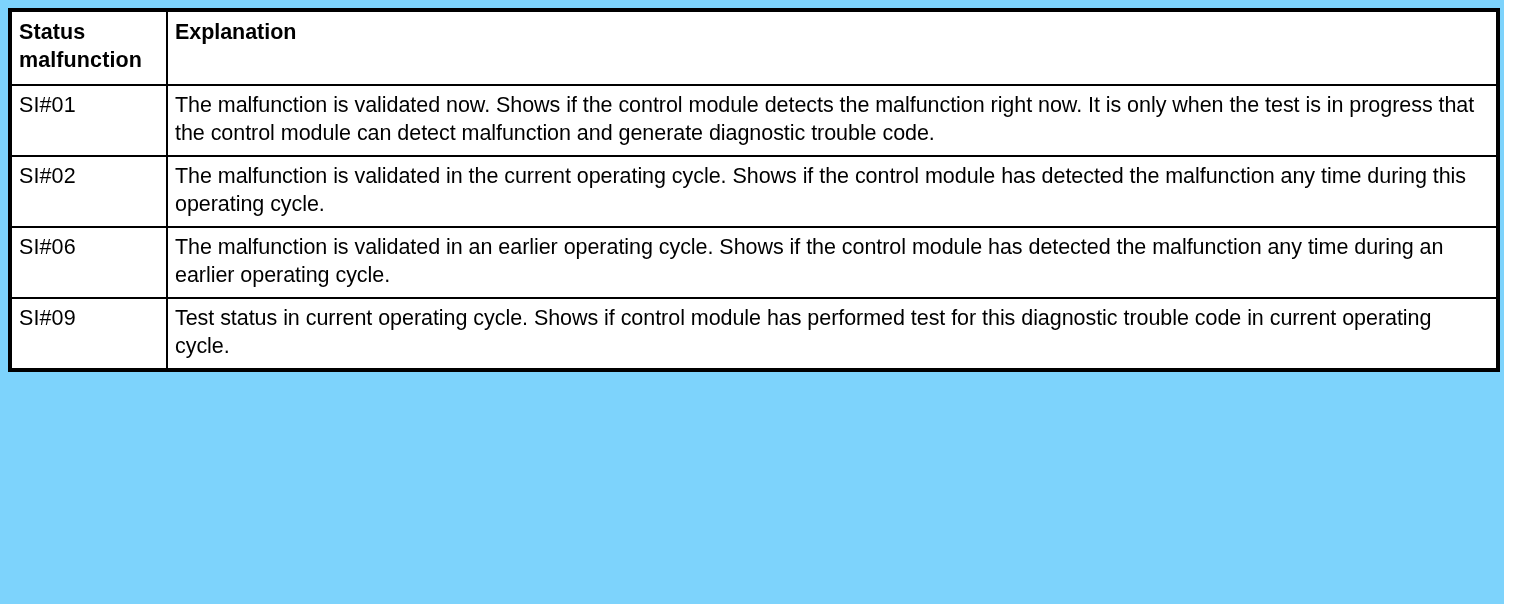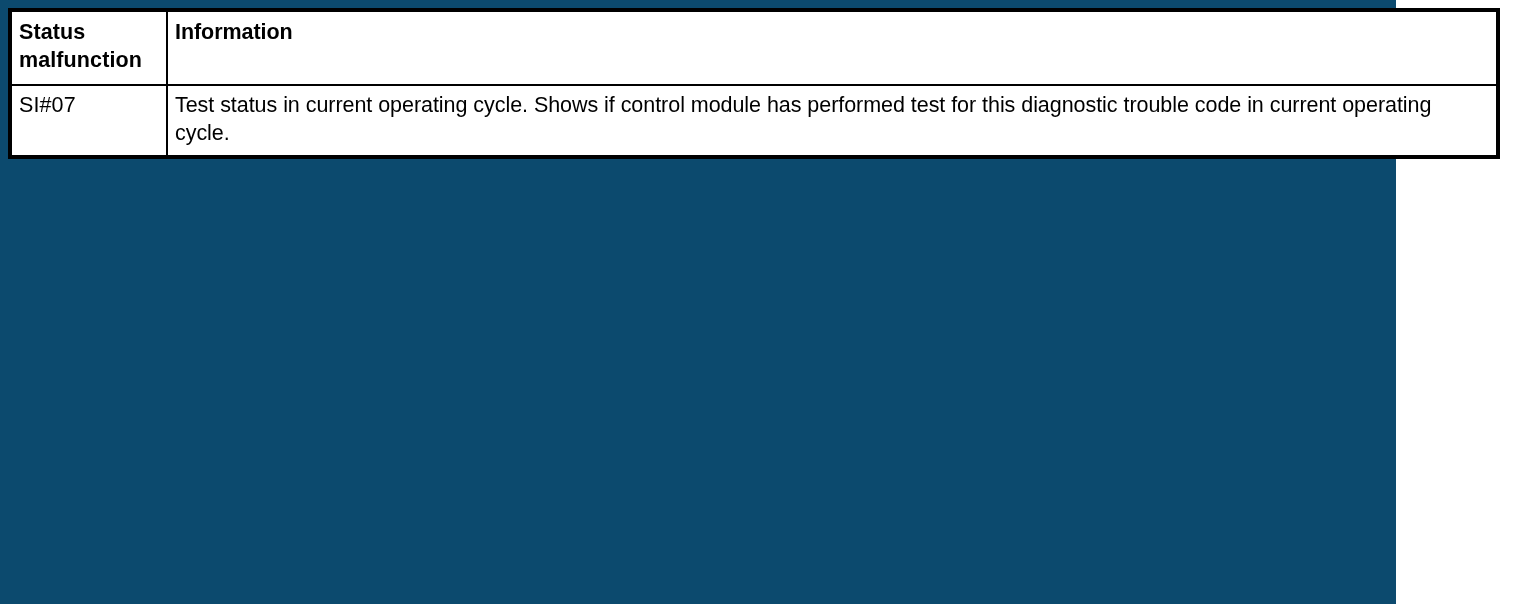--- a/index.html
+++ b/index.html
@@ -11,23 +11,23 @@
   body {
     width: 1520px;
     height: 604px;
     font-family: "Liberation Sans", sans-serif;
     color: #000000;
     overflow: hidden;
   }
 
   .page {
     position: relative;
-    width: 1396px;
+    width: 1504px;
     height: 604px;
-    background: #0c4a6e;
+    background: #7dd3fc;
   }
 
   
   .status-table {
     position: absolute;
     left: 8px;
     top: 8px;
     width: 1492px;
     border-collapse: collapse;
     border: 4px solid #000000;
@@ -78,23 +78,35 @@
     <colgroup>
       <col class="col-id">
       <col class="col-exp">
     </colgroup>
     <thead>
       <tr>
         <th class="cell-id header-id">
           <span>Status</span><br>
           <span>malfunction</span>
         </th>
-        <th class="cell-exp">Information</th>
+        <th class="cell-exp">Explanation</th>
       </tr>
     </thead>
     <tbody>
       <tr>
-        <td class="cell-id">SI#07</td>
+        <td class="cell-id">SI#01</td>
+        <td class="cell-exp">The malfunction is validated now. Shows if the control module detects the malfunction right now. It is only when the test is in progress that the control module can detect malfunction and generate diagnostic trouble code.</td>
+      </tr>
+      <tr>
+        <td class="cell-id">SI#02</td>
+        <td class="cell-exp">The malfunction is validated in the current operating cycle. Shows if the control module has detected the malfunction any time during this operating cycle.</td>
+      </tr>
+      <tr>
+        <td class="cell-id">SI#06</td>
+        <td class="cell-exp">The malfunction is validated in an earlier operating cycle. Shows if the control module has detected the malfunction any time during an earlier operating cycle.</td>
+      </tr>
+      <tr>
+        <td class="cell-id">SI#09</td>
         <td class="cell-exp">Test status in current operating cycle. Shows if control module has performed test for this diagnostic trouble code in current operating cycle.</td>
       </tr>
     </tbody>
   </table>
 </div>
 
 </body></html>

